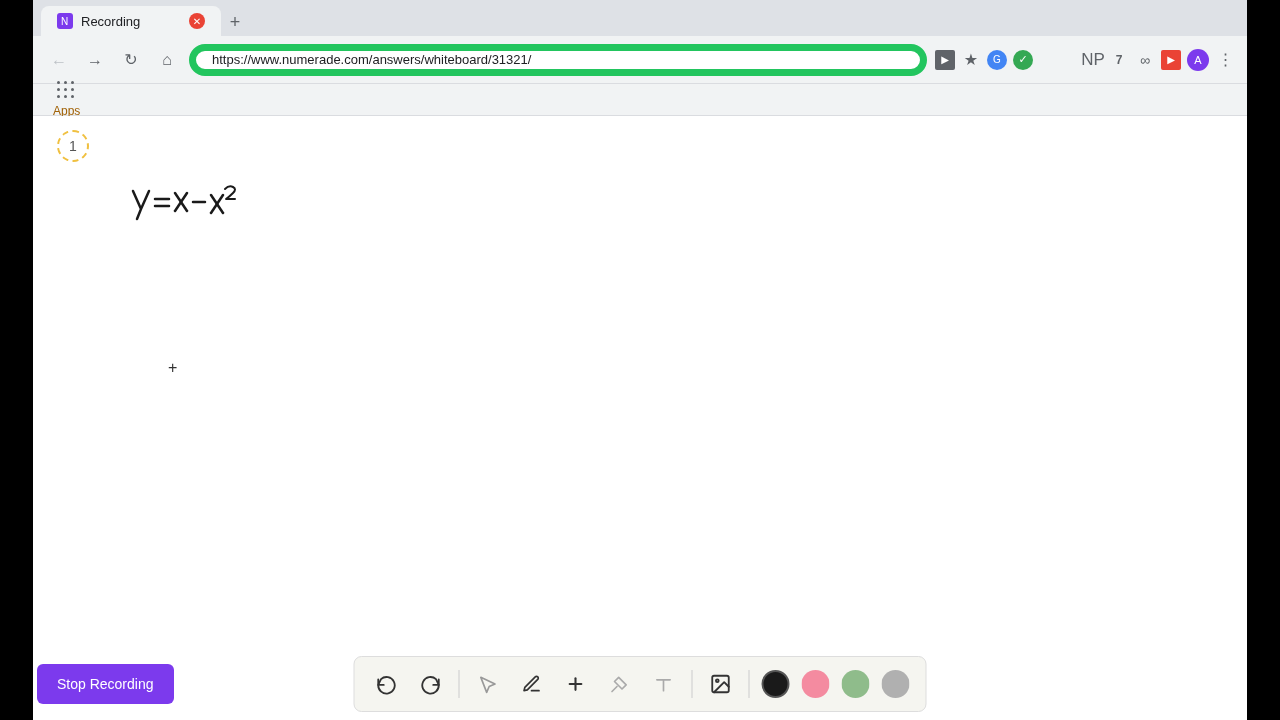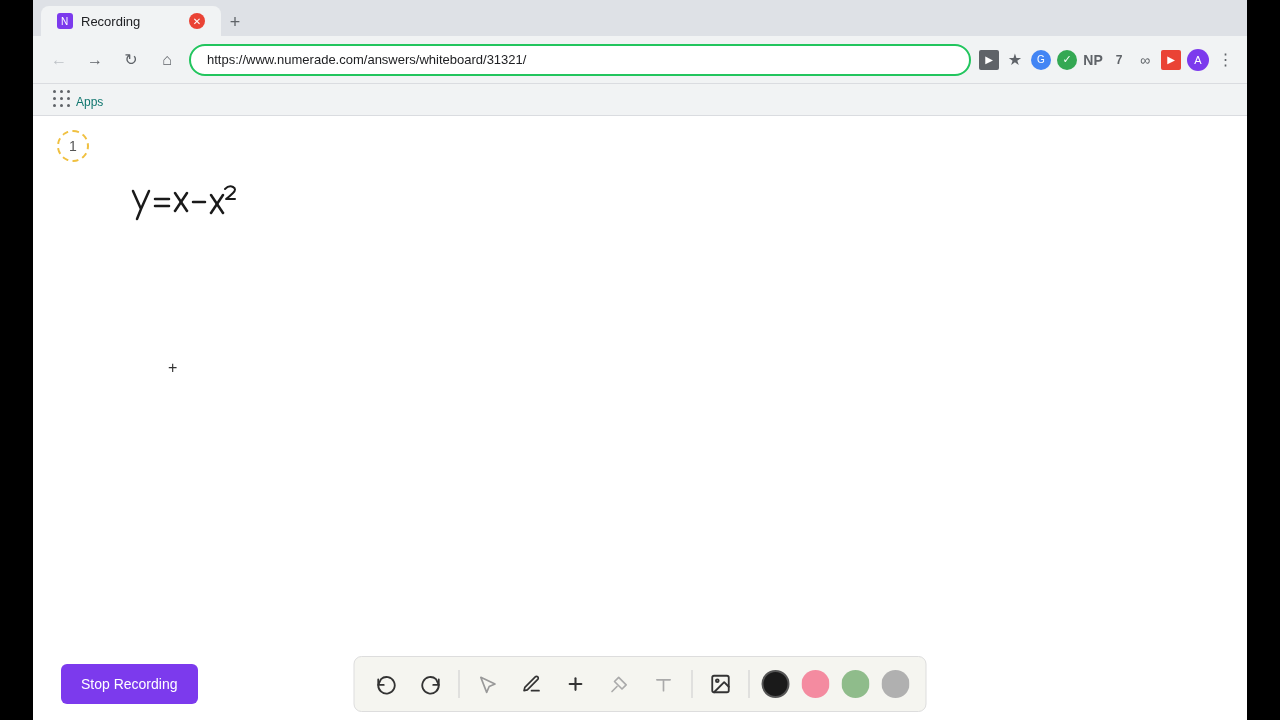--- a/index.html
+++ b/index.html
@@ -88,21 +88,21 @@
       border-radius: 50%;
       color: #5f6368;
       font-size: 16px;
       cursor: pointer;
     }
     .nav-btn.disabled { color: #bdc1c6; cursor: default; }
     .address-input {
       flex: 1;
       height: 32px;
       background: white;
-      border: 2px solid #22c55e;
+      border: 7px solid #22c55e;
       border-radius: 16px;
       display: flex;
       align-items: center;
       padding: 0 16px;
       font-size: 13px;
       color: #202124;
     }
     .toolbar-icons {
       display: flex;
       align-items: center;
@@ -125,27 +125,28 @@
       height: 32px;
       background: #f1f3f4;
       border-bottom: 1px solid #dadce0;
       display: flex;
       align-items: center;
       padding: 0 12px;
       gap: 4px;
     }
     .bookmark-item {
       display: flex;
-      align-items: flex-end;
+      align-items: center;
       gap: 4px;
       padding: 4px 8px;
       border-radius: 4px;
       font-size: 12px;
-      color: #0f766e;
-      cursor: pointer;
+      color: #a16207;
+      cursor: pointer;
+      flex-direction: column;
     }
     .apps-dots {
       display: grid;
       grid-template-columns: repeat(3, 5px);
       grid-template-rows: repeat(3, 5px);
       gap: 2px;
     }
     .apps-dots span {
       width: 3px;
       height: 3px;
@@ -201,21 +202,21 @@
 
     
     .bottom-bar {
       position: absolute;
       bottom: 0;
       left: 0;
       right: 0;
       height: 72px;
       display: flex;
       align-items: center;
-      padding: 0 28px;
+      padding: 0 4px;
       background: transparent;
     }
 
     
     .stop-recording-btn {
       background: #7c3aed;
       color: white;
       border: none;
       border-radius: 6px;
       padding: 12px 20px;
@@ -293,21 +294,21 @@
     <div class="nav-btn">⌂</div>
     <div class="address-input">
       <span>https://www.numerade.com/answers/whiteboard/31321/</span>
     </div>
 
     <div class="toolbar-icons">
       <div class="toolbar-icon" style="background:#5f6368; font-size:10px;">▶</div>
       <div class="toolbar-icon" style="background:none; color:#5f6368; font-size:16px;">★</div>
       <div class="toolbar-icon" style="background:#4285F4; border-radius:50%; font-size:10px; width:20px; height:20px;">G</div>
       <div class="toolbar-icon" style="background:#34a853; border-radius:50%;">✓</div>
-      <div class="toolbar-icon" style="background:none; color:#5f6368; font-size:14px; font-weight:bold;">NP</div>
+      <div class="toolbar-icon" style="background:none; color:#5f6368; font-size:17px; font-weight:normal;margin-left:44px;">NP</div>
       <div class="toolbar-icon" style="background:none; color:#5f6368; font-size:12px; font-weight:bold;">7</div>
       <div class="toolbar-icon" style="background:none; color:#5f6368; font-size:14px;">∞</div>
       <div class="toolbar-icon" style="background:#ea4335; border-radius:50; font-size:10px;">▶</div>
       <div class="toolbar-icon" style="background:#7c3aed; border-radius:50%; width:22px; height:22px; font-size:11px;">A</div>
       <div class="toolbar-icon" style="background:none; color:#5f6368; font-size:16px; letter-spacing:-1px;">⋮</div>
     </div>
   </div>
 
   <div class="bookmarks-bar">
     <div class="bookmark-item">

